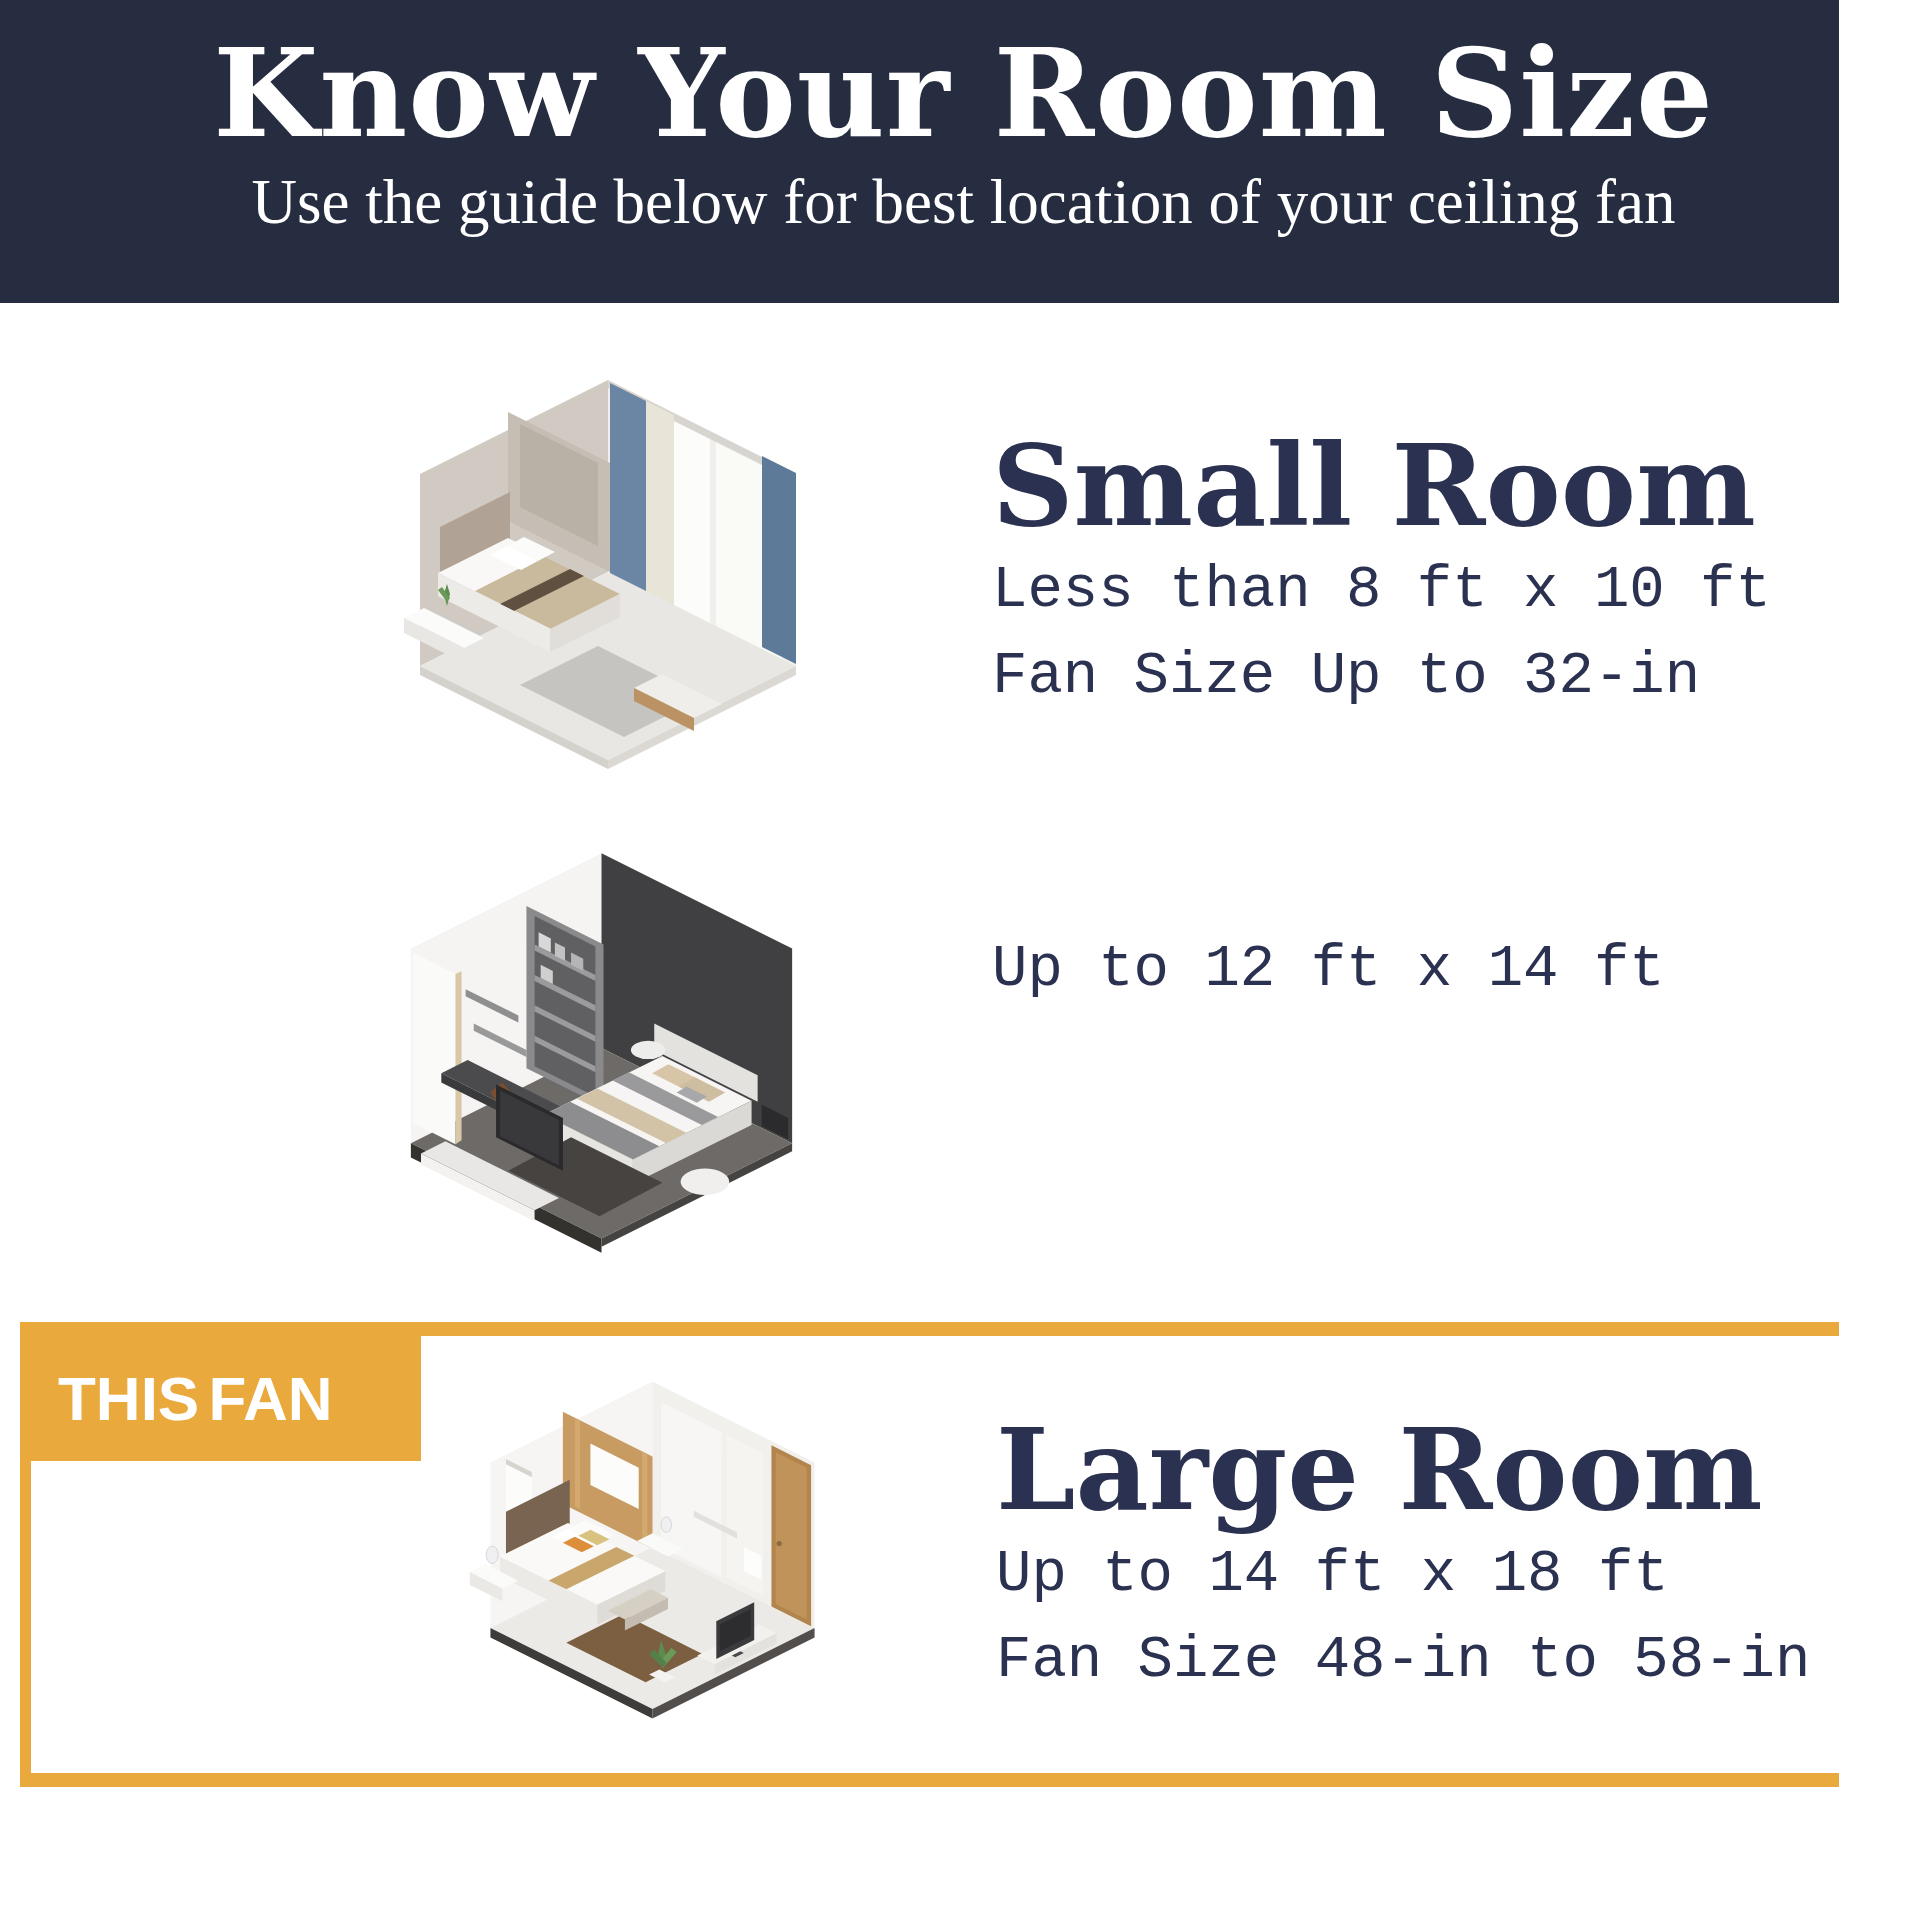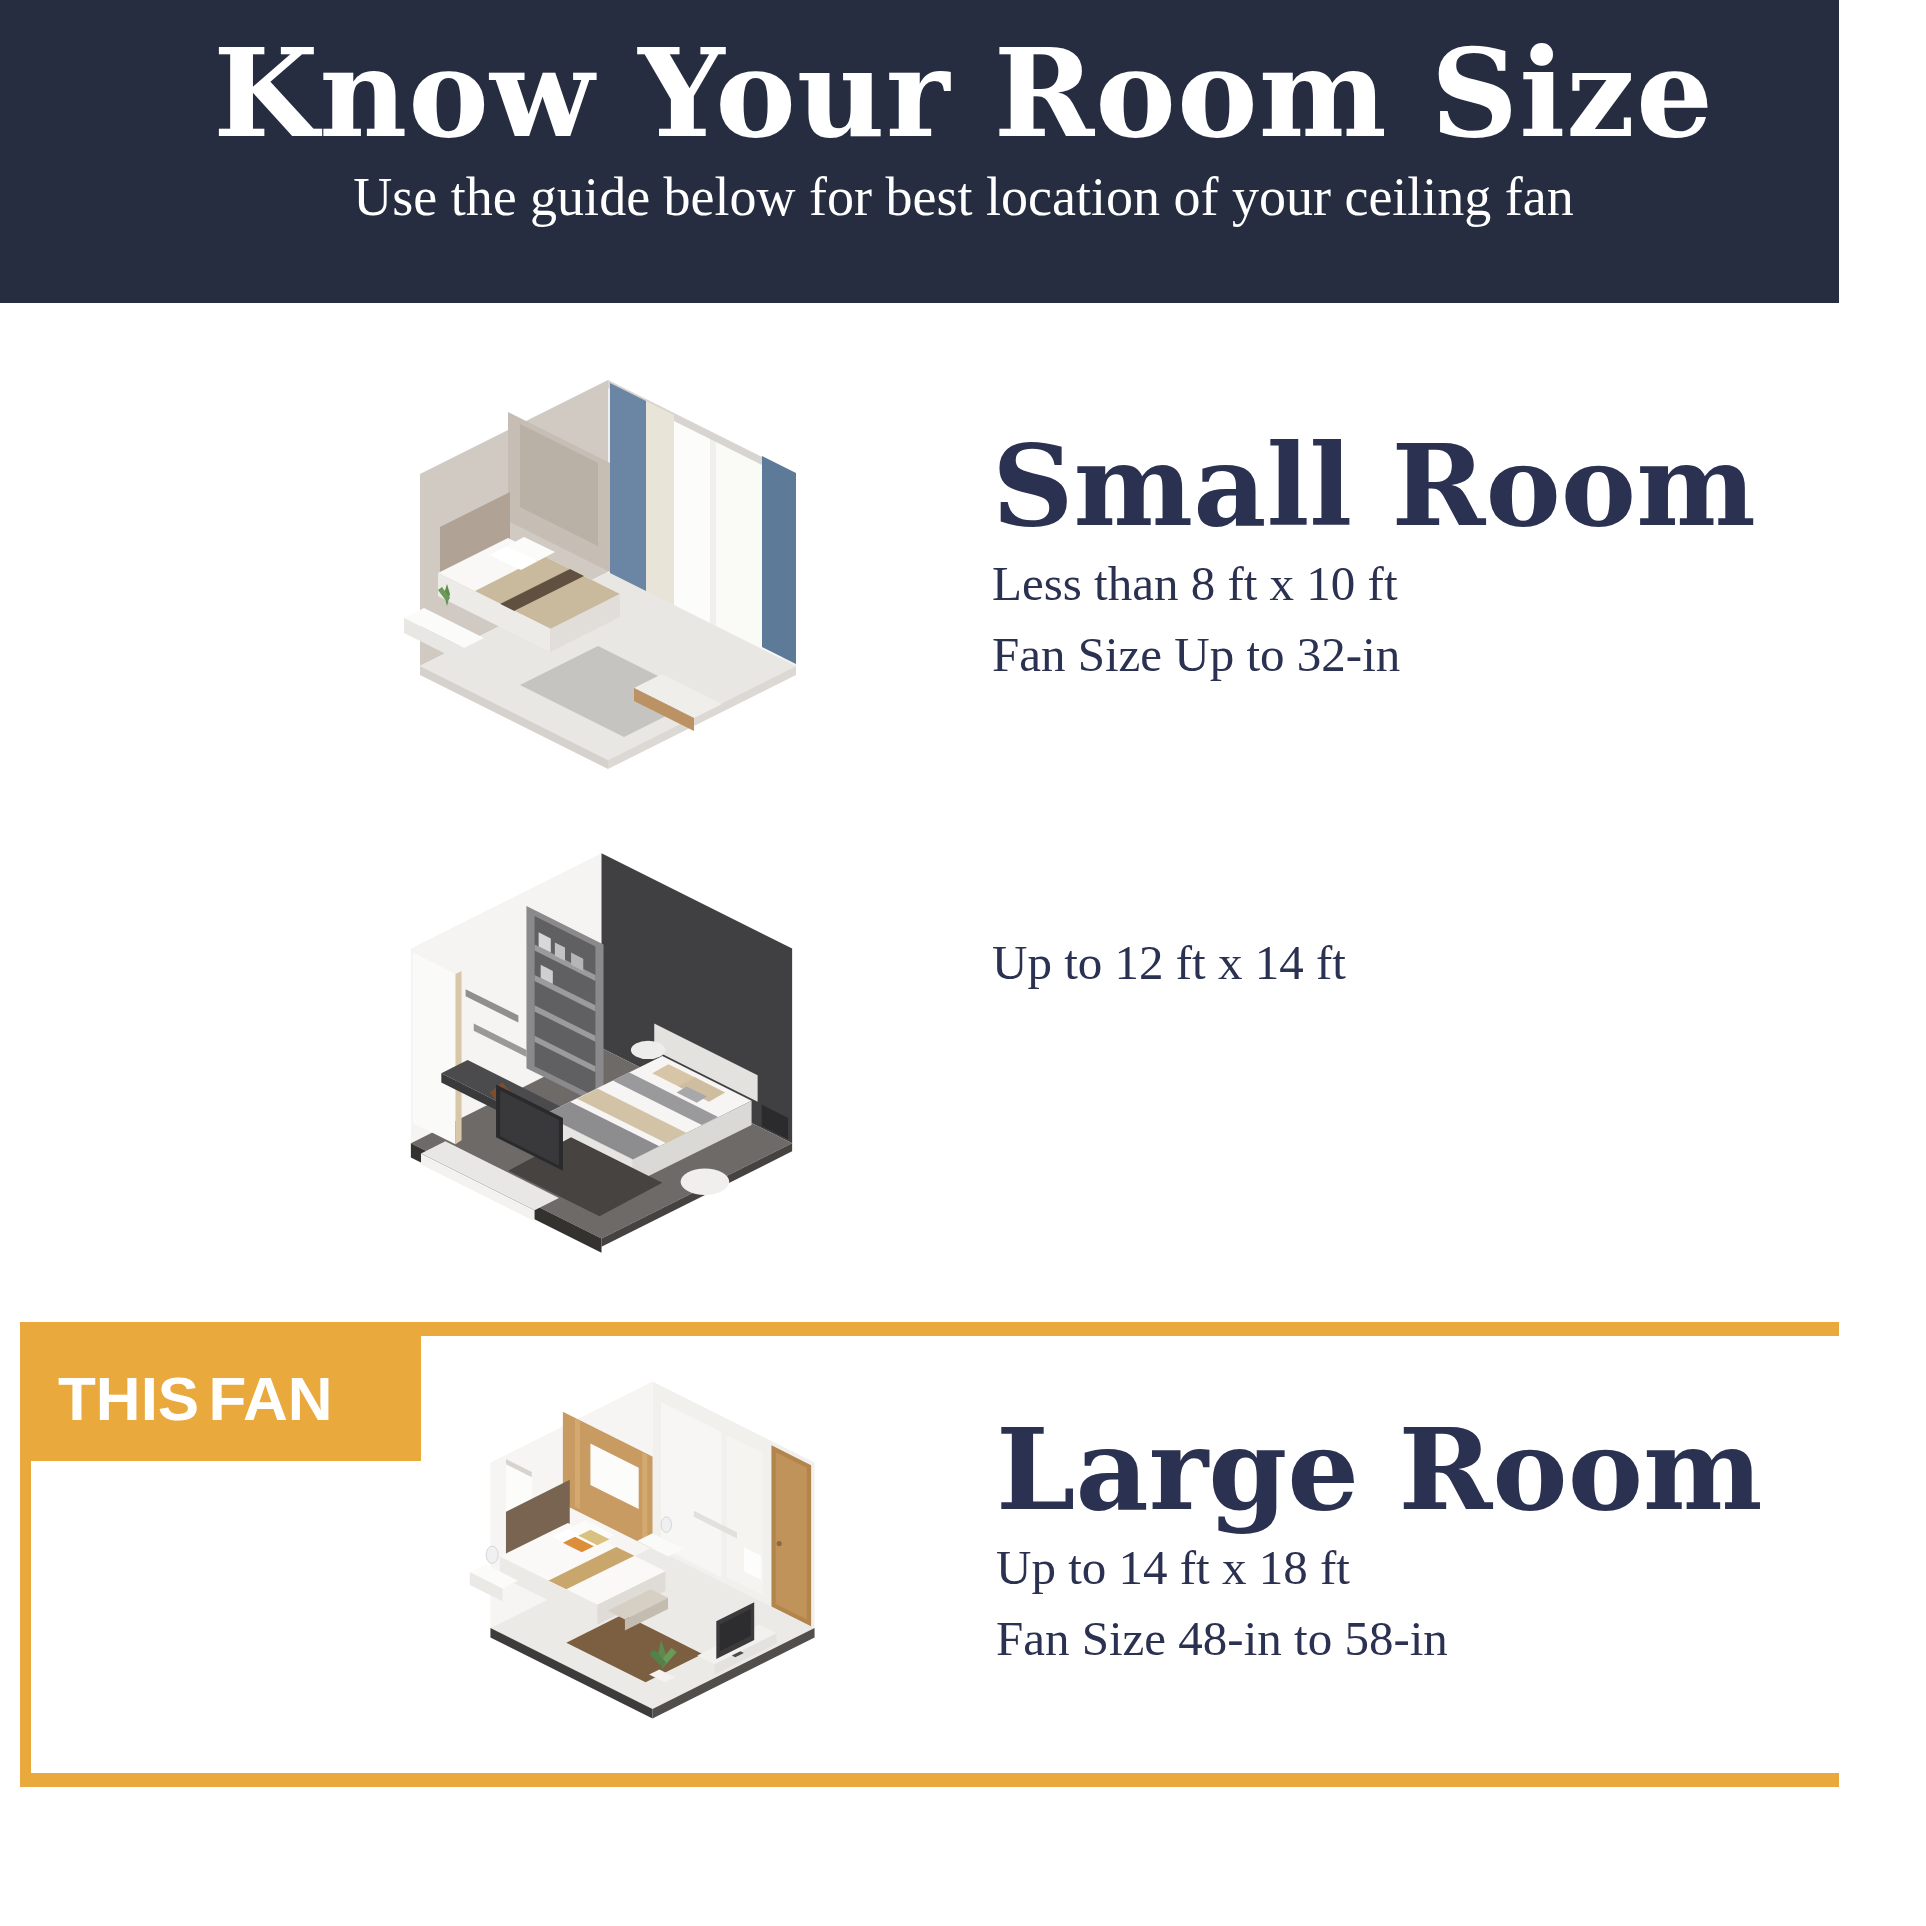--- a/index.html
+++ b/index.html
@@ -16,34 +16,34 @@
   
   .hero{
     position:absolute;left:0;top:0;width:1927px;height:303px;
     background:var(--navy);text-align:center;color:#fff;
   }
   .hero h1{
     margin:0;padding-top:33px;font-size:121px;line-height:1.0;
     font-weight:bold;letter-spacing:1px;font-family:"DejaVu Serif",serif;
   }
   .hero .sub{
-    margin:14px 0 0;font-size:54px;line-height:1.1;
+    margin:14px 0 0;font-size:63px;line-height:1.1;
     font-family:"Liberation Serif",serif;font-weight:normal;
   }
   
   .illus{position:absolute;}
   .illus svg{display:block;width:100%;height:auto;}
   .copy{position:absolute;}
   .copy h2{
     margin:0 0 6px;font-size:113px;line-height:1.0;font-weight:bold;
     color:var(--ink);font-family:"DejaVu Serif",serif;white-space:nowrap;
   }
   .copy p{
-    margin:0;font-size:49px;line-height:1.45;color:var(--ink);
-    font-family:Liberation Serif, serif;white-space:nowrap;
+    margin:0;font-size:59px;line-height:1.45;color:var(--ink);
+    font-family:Liberation Mono, monospace;white-space:nowrap;
   }
   .illus-small{left:358px;top:362px;width:500px;}
   .copy-small{left:992px;top:429px;}
   .illus-medium{left:348px;top:835px;width:507px;}
   .copy-medium{left:992px;top:927px;}
   
   .highlight{
     position:absolute;left:20px;top:1322px;width:1922px;height:465px;
     background:var(--orange);
   }

